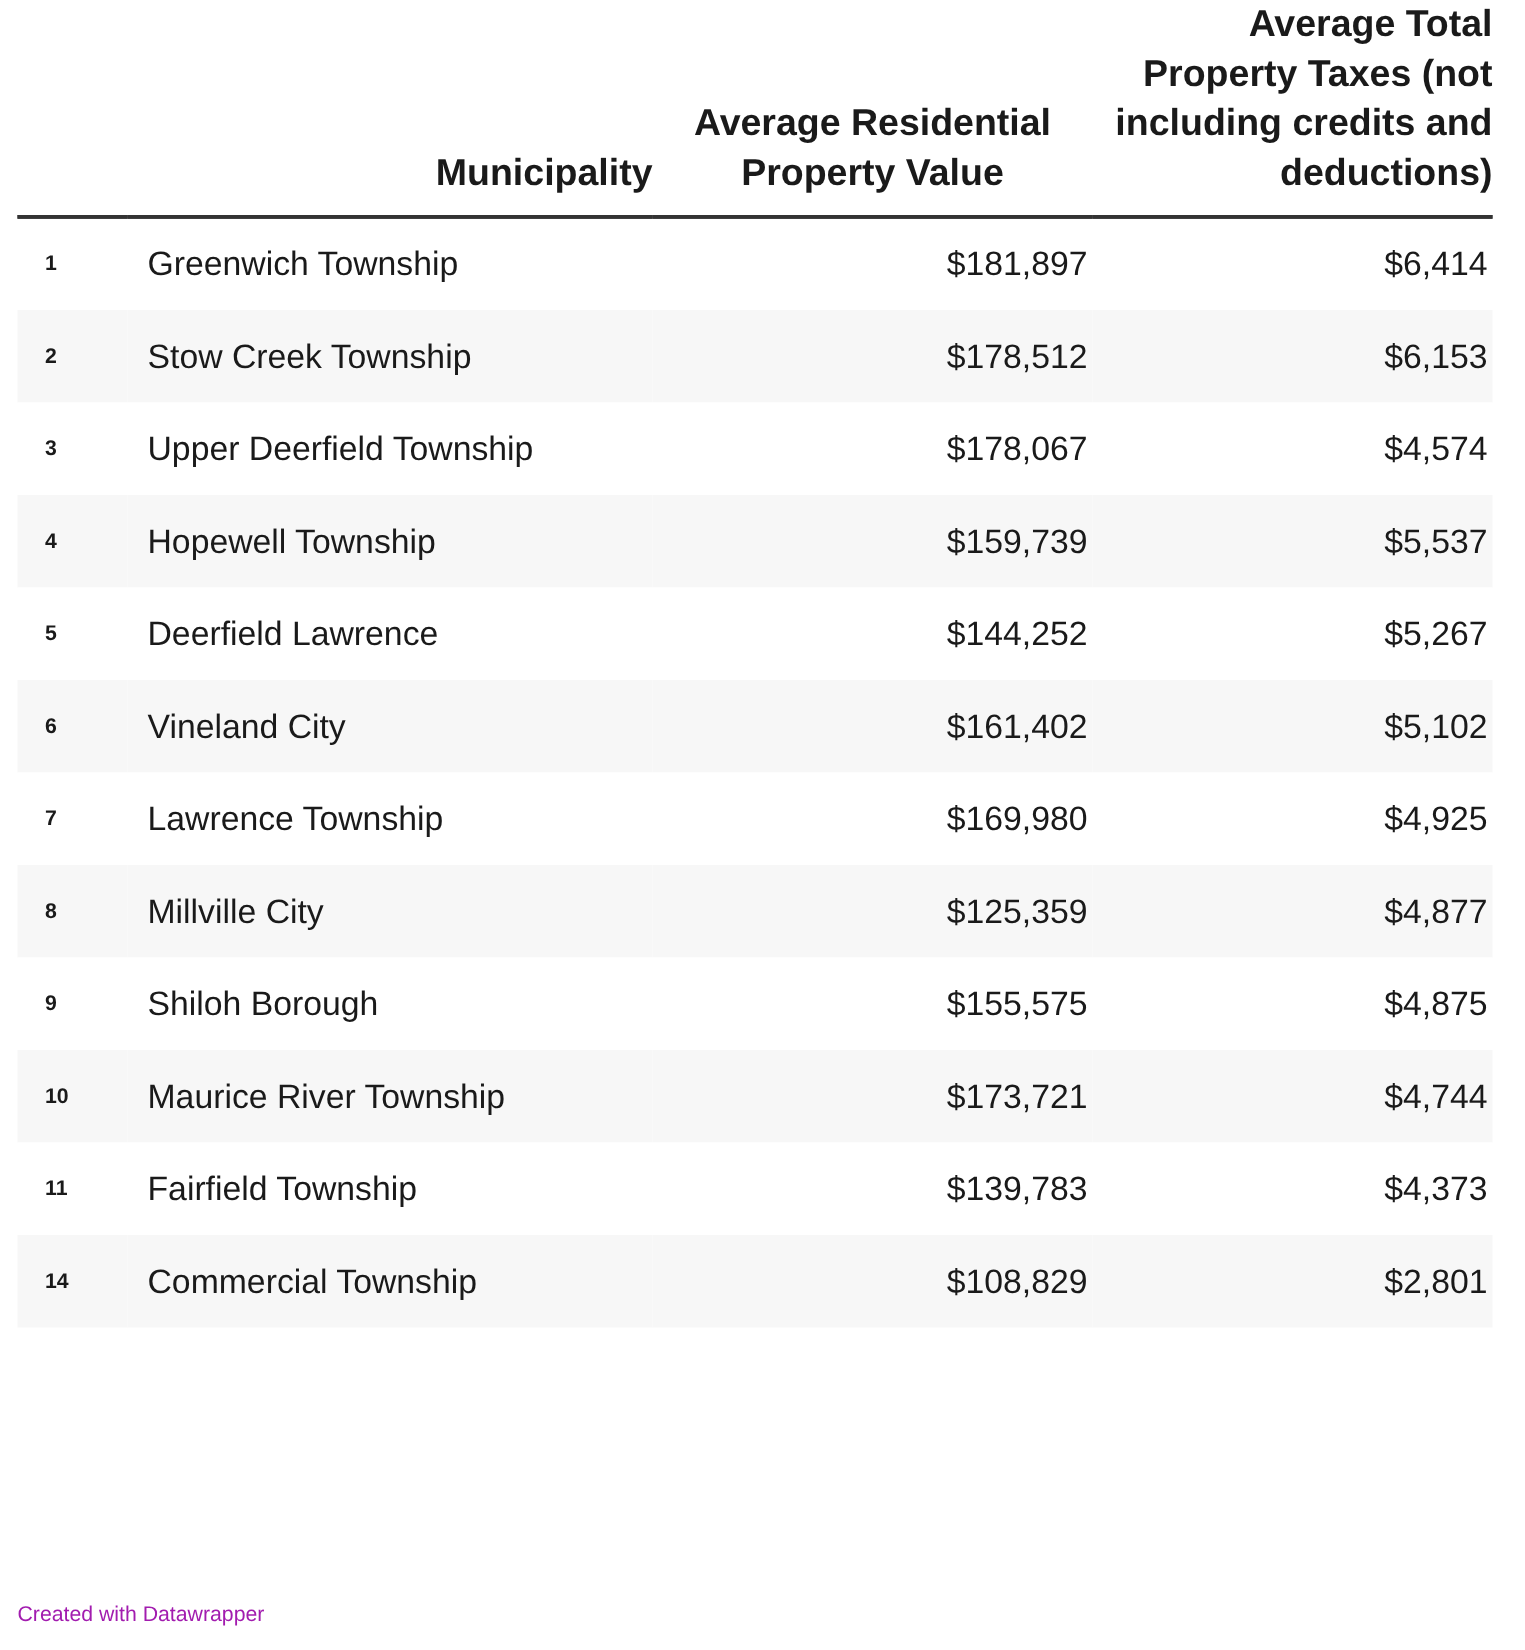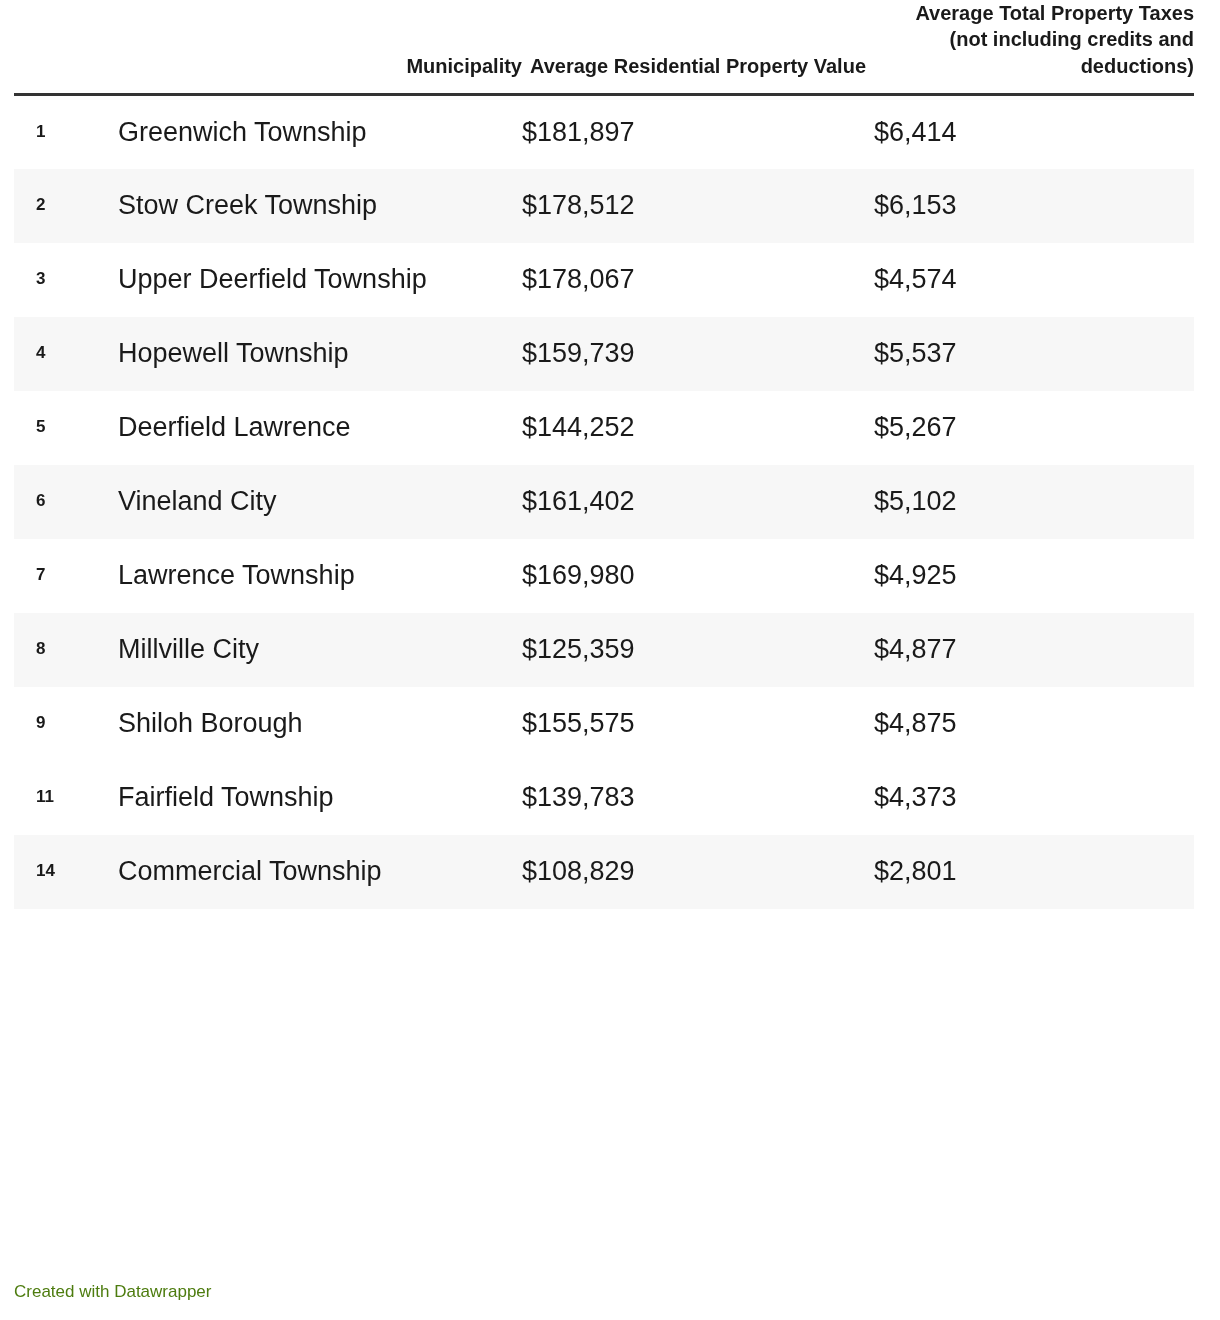--- a/index.html
+++ b/index.html
@@ -22,21 +22,21 @@
     padding: 0;
   }
   table.data-table {
     width: 1180px;
     margin: 0 14px 0 14px;
     border-collapse: collapse;
     table-layout: fixed;
   }
   table.data-table thead th {
     vertical-align: bottom;
-    font-size: 20px;
+    font-size: 30px;
     font-weight: bold;
     color: #1a1a1a;
     padding: 0 0 14px 0;
     line-height: 1.32;
     border-bottom: 3px solid #333333;
   }
   th.col-rank { width: 88px; }
   th.col-muni { width: 420px; text-align: right; padding-left: 16px;}
   th.col-val  { width: 352px; text-align: center; padding-right: 4px;}
   th.col-tax  { width: 320px; text-align: right; padding-right: 4px;}
@@ -57,29 +57,29 @@
     text-align: left;
     padding-left: 22px;
     color: #1a1a1a;
     width: 88px;
   }
   td.muni {
     text-align: left;
     padding-left: 16px;
   }
   td.val, td.tax {
-    text-align: left;
+    text-align: right;
     padding-right: 4px;
   }
   .footer {
     position: absolute;
     left: 14px;
     bottom: 18px;
     font-size: 17px;
-    color: #4d7c0f;
+    color: #a21caf;
     font-family: "Liberation Sans", sans-serif;
   }
 </style>
 </head>
 <body>
 
 <div class="wrap">
 
   <table class="data-table">
     <thead>
@@ -138,20 +138,26 @@
           <td class="muni">Millville City</td>
           <td class="val">$125,359</td>
           <td class="tax">$4,877</td>
         </tr>
         <tr class="odd">
           <td class="rank">9</td>
           <td class="muni">Shiloh Borough</td>
           <td class="val">$155,575</td>
           <td class="tax">$4,875</td>
         </tr>
+        <tr class="even">
+          <td class="rank">10</td>
+          <td class="muni">Maurice River Township</td>
+          <td class="val">$173,721</td>
+          <td class="tax">$4,744</td>
+        </tr>
         <tr class="odd">
           <td class="rank">11</td>
           <td class="muni">Fairfield Township</td>
           <td class="val">$139,783</td>
           <td class="tax">$4,373</td>
         </tr>
         <tr class="even">
           <td class="rank">14</td>
           <td class="muni">Commercial Township</td>
           <td class="val">$108,829</td>

